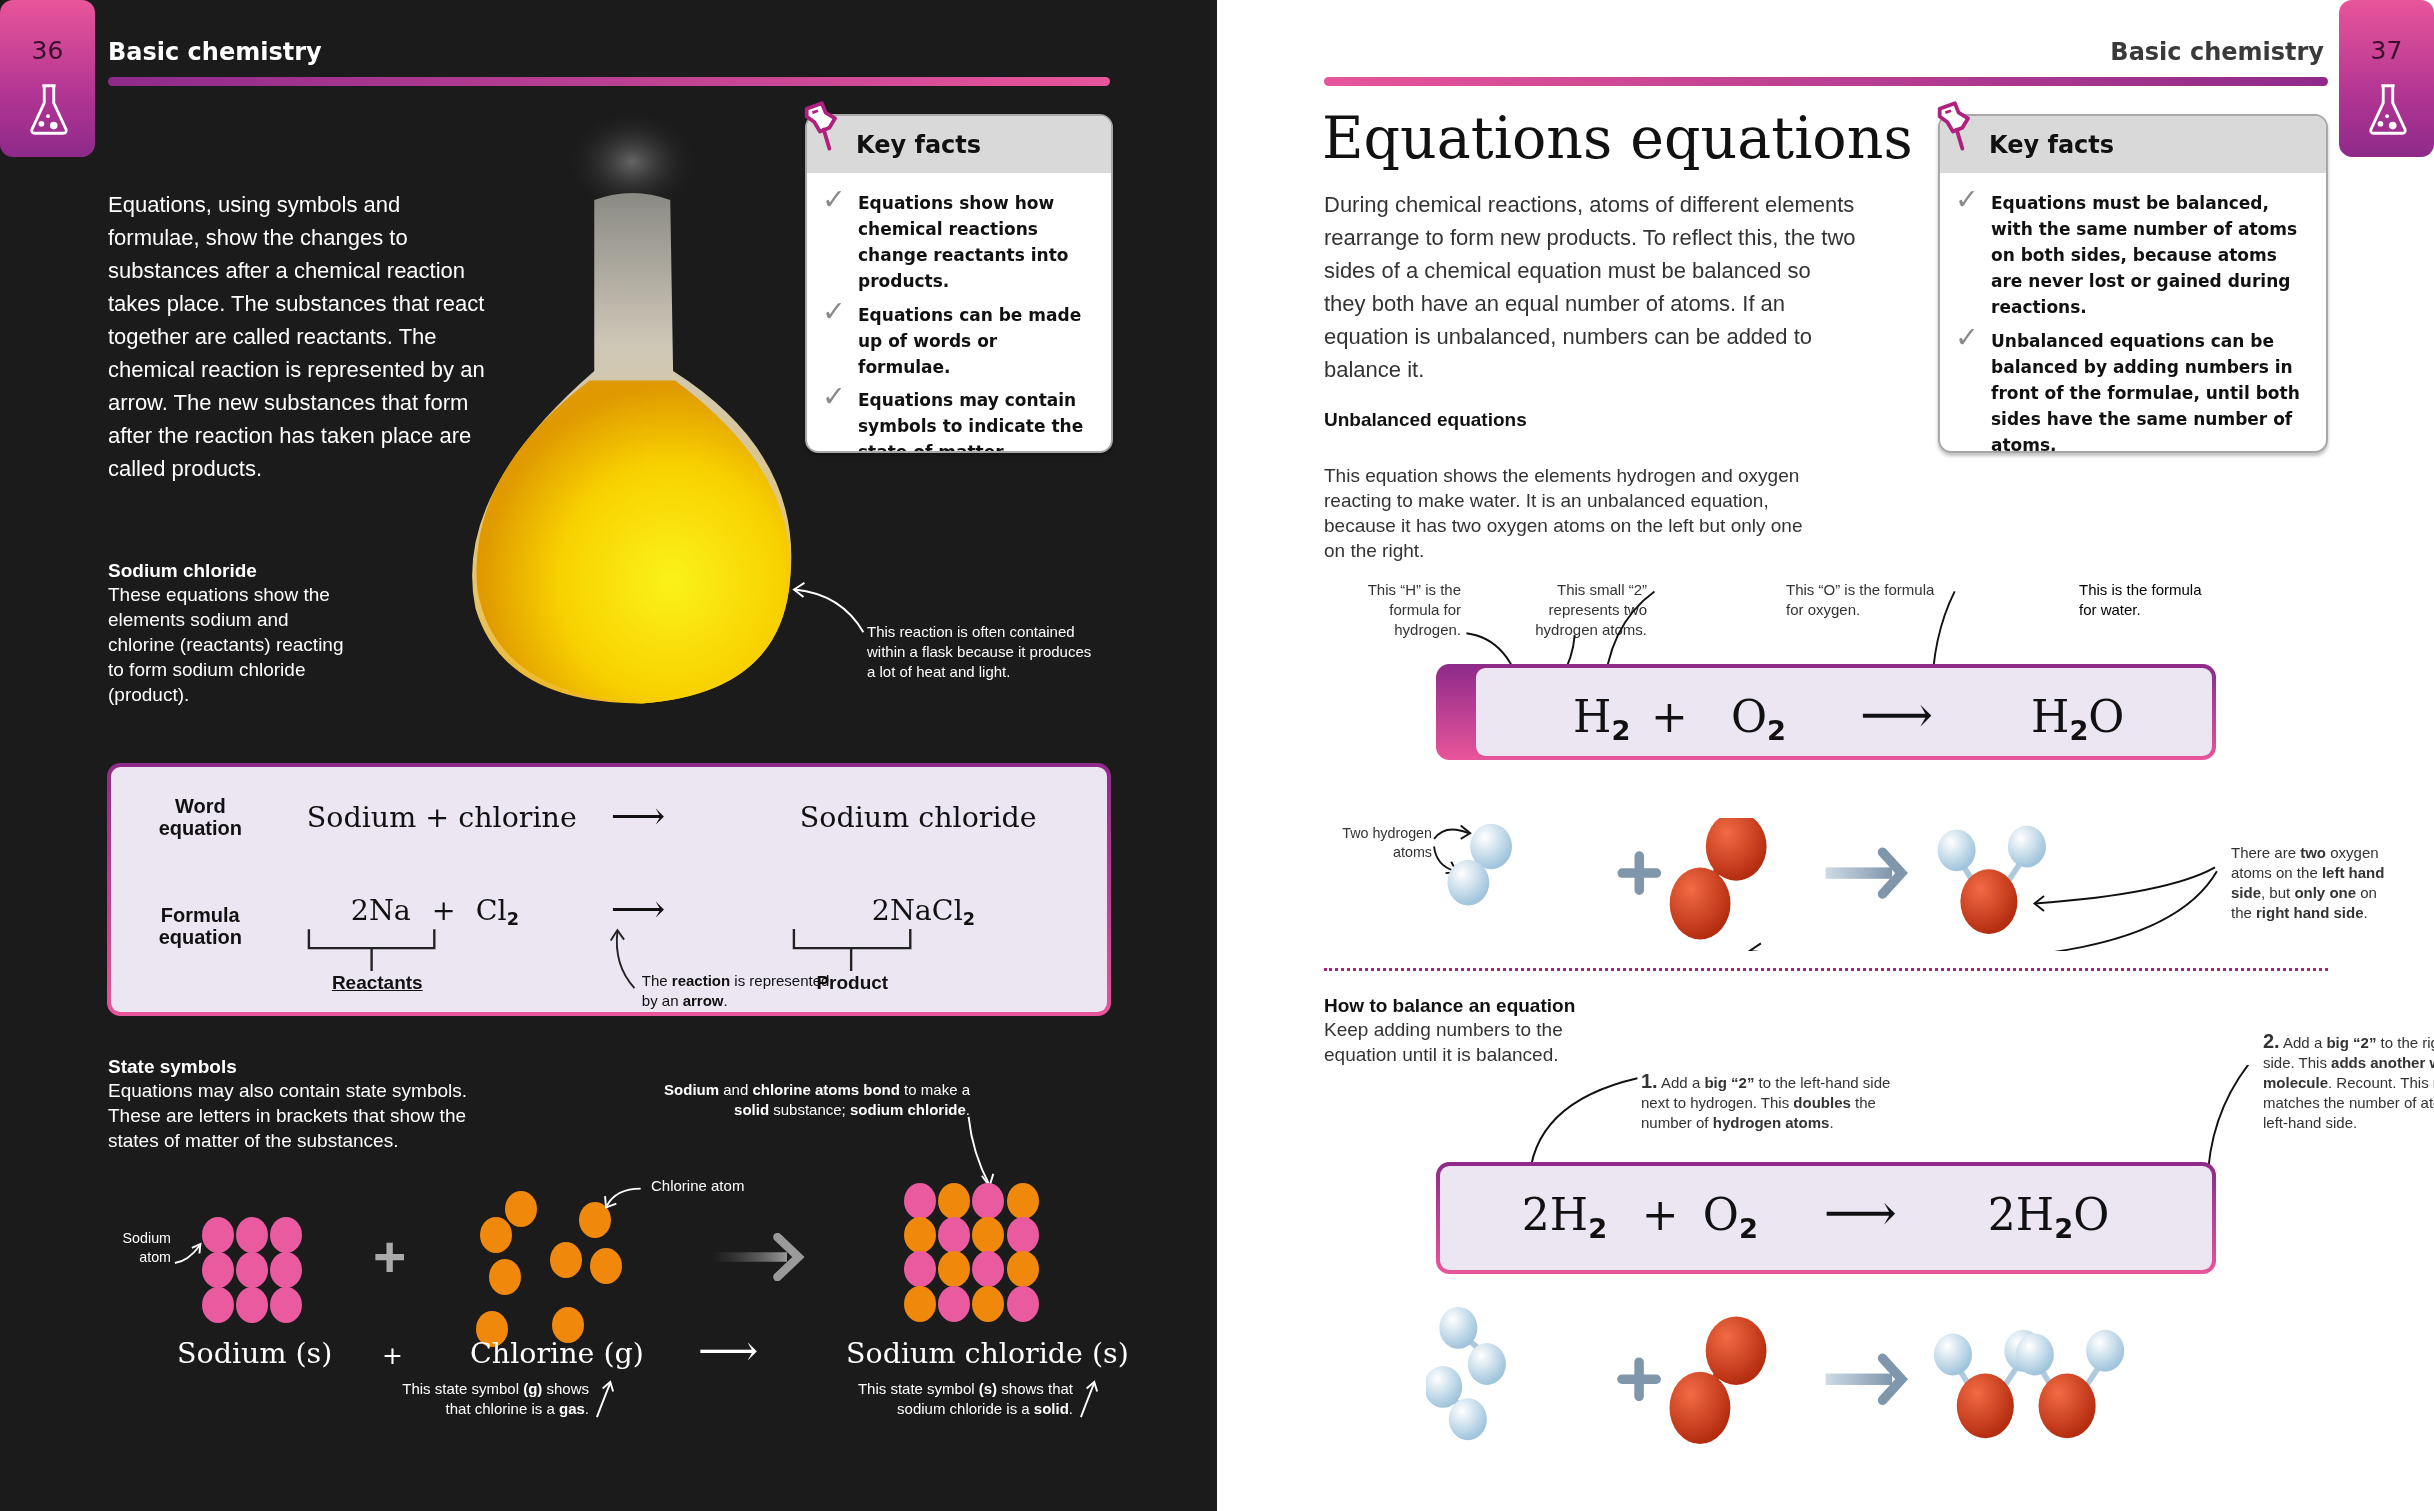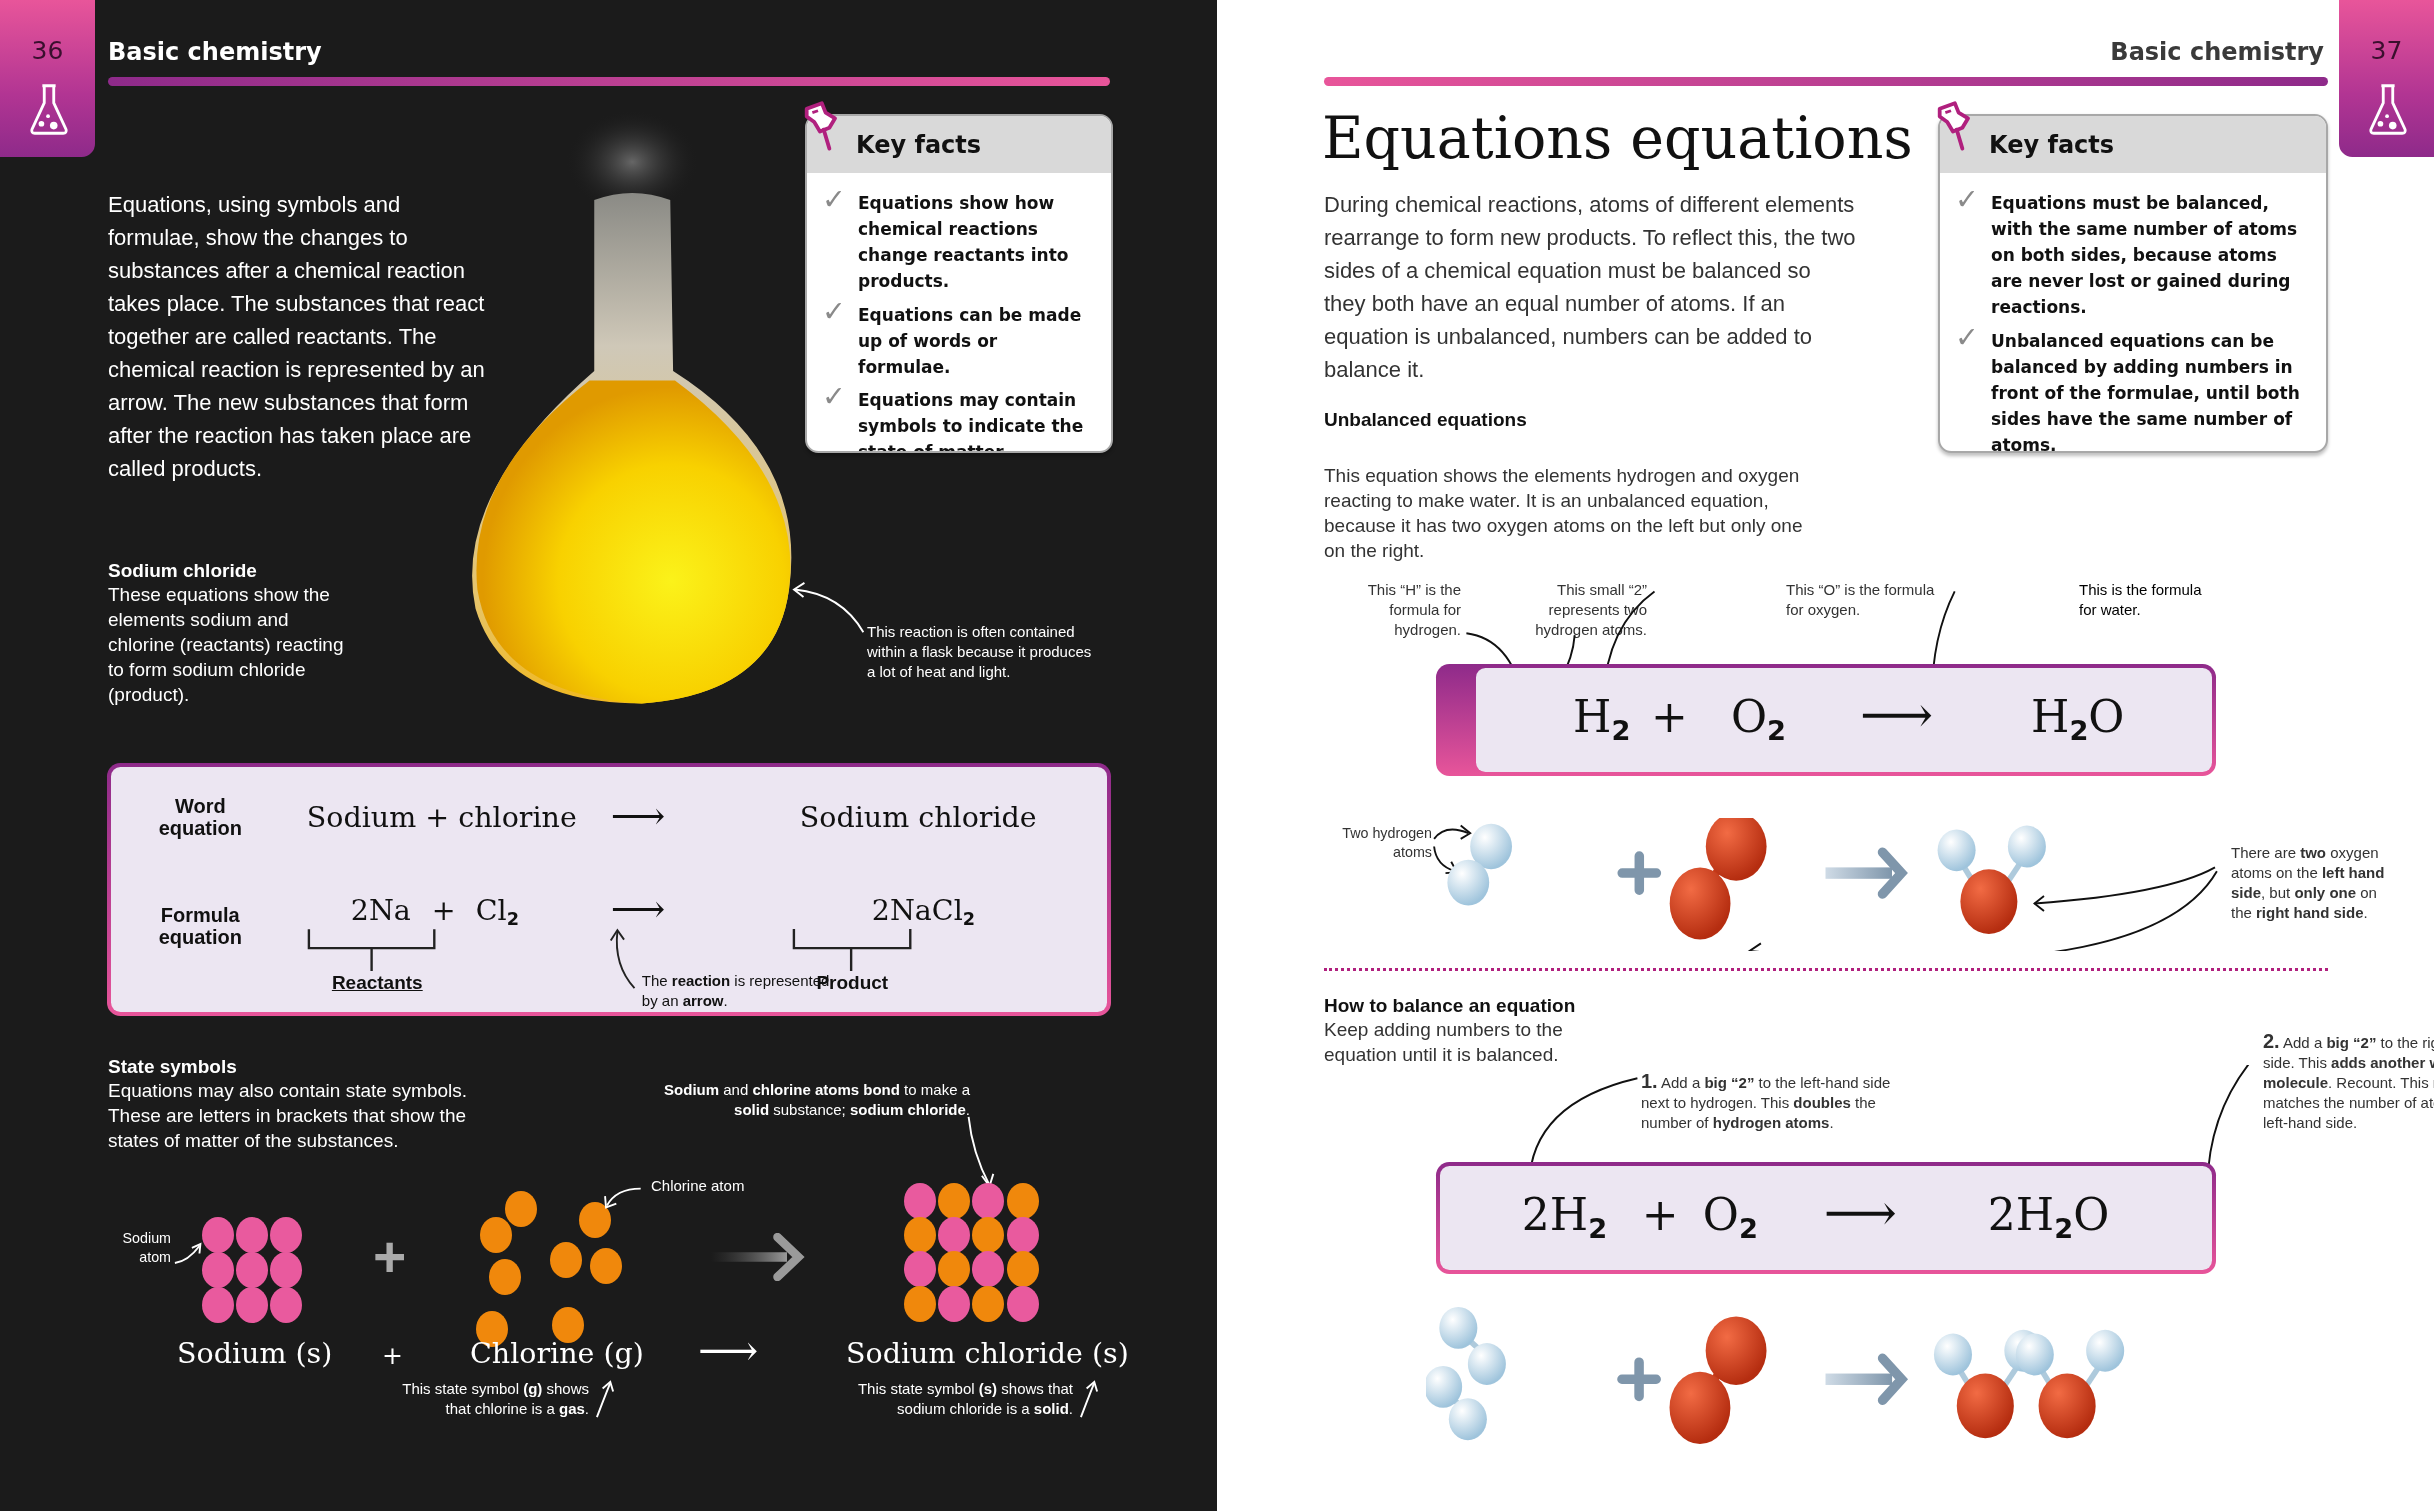--- a/index.html
+++ b/index.html
@@ -8,21 +8,21 @@
   .abs { position: absolute; }
   .serif { font-family: "DejaVu Serif", "Liberation Serif", serif; }
   .sans { font-family: "Liberation Sans", "DejaVu Sans", sans-serif; }
   b { font-weight: bold; }
 
   
   #left-page { position: absolute; left: 0; top: 0; width: 1217px; height: 1511px; background: #1b1b1b; color: #fff; overflow: hidden; }
   #right-page { position: absolute; left: 1217px; top: 0; width: 1217px; height: 1511px; background: #ffffff; color: #222; overflow: hidden; }
 
   
-  .page-tab { position: absolute; top: 0; width: 95px; height: 157px; background: linear-gradient(180deg, #e8559a 0%, #b23593 60%, #8e2a8a 100%); }
+  .page-tab { position: absolute; top: 0; width: 95px; height: 157px; background: linear-gradient(180deg, #e8559a 0%, #b23593 60%, #8e2a8a 100%); border-radius: 13px; }
   .page-tab.left { left: 0; border-bottom-right-radius: 13.3px; }
   .page-tab.right { right: 0; border-bottom-left-radius: 13.3px; }
   .page-num { position: absolute; top: 36px; width: 100%; text-align: center; font-size: 25px; color: #3a0f2e; font-family: "DejaVu Sans", sans-serif; }
   .tab-flask { position: absolute; left: 28.5px; top: 82px; width: 40px; height: 55px; }
 
   .section-title { position: absolute; top: 38px; font-size: 24px; font-weight: bold; font-family: "DejaVu Sans", sans-serif; }
   .header-bar { position: absolute; top: 77px; height: 8.6px; border-radius: 4.8px; }
 
   .page-heading { position: absolute; top: 105px; font-size: 57px; font-weight: normal; }
   .intro { position: absolute; font-size: 22px; line-height: 33px; }
@@ -302,21 +302,21 @@
         <path d="M114 114 L122 126 L128 114"></path>
       <path d="M176 58 Q172 110 114 160"></path>
         <path d="M118 148 L112 162 L126 158"></path>
       <path d="M260 12 Q210 48 206 124"></path>
         <path d="M199 114 L206 126 L213 114"></path>
       <path d="M576 12 Q552 60 552 124"></path>
         <path d="M545 114 L552 126 L559 114"></path>
     </g>
   </svg>
 
-  <div class="eq-panel-rounded" style="left:219px; top:664px; width:780px; height:112px;padding-left:40px;">
+  <div class="eq-panel-rounded" style="left:219px; top:664px; width:780px; height:96px;padding-left:40px;">
     <div class="eq-panel-inner">
       <div class="eq-big" style="left:97px; top:23px; font-size:44px;"><span>H</span><sub class="small">2</sub></div>
       <div class="eq-big" style="left:175px; top:23px; font-size:44px;">+</div>
       <div class="eq-big" style="left:255px; top:23px; font-size:44px;"><span>O</span><sub class="small">2</sub></div>
       <div class="eq-big" style="left:384px; top:17px; font-size:51px;">⟶</div>
       <div class="eq-big" style="left:555px; top:23px; font-size:44px;"><span>H</span><sub class="small">2</sub><span>O</span></div>
     </div>
   </div>
 
   <div class="abs annot sans" style="left:124px; top:824px; width:91px; text-align:right; color:#333; font-size:14.3px; line-height:19px;">Two hydrogen atoms</div>

